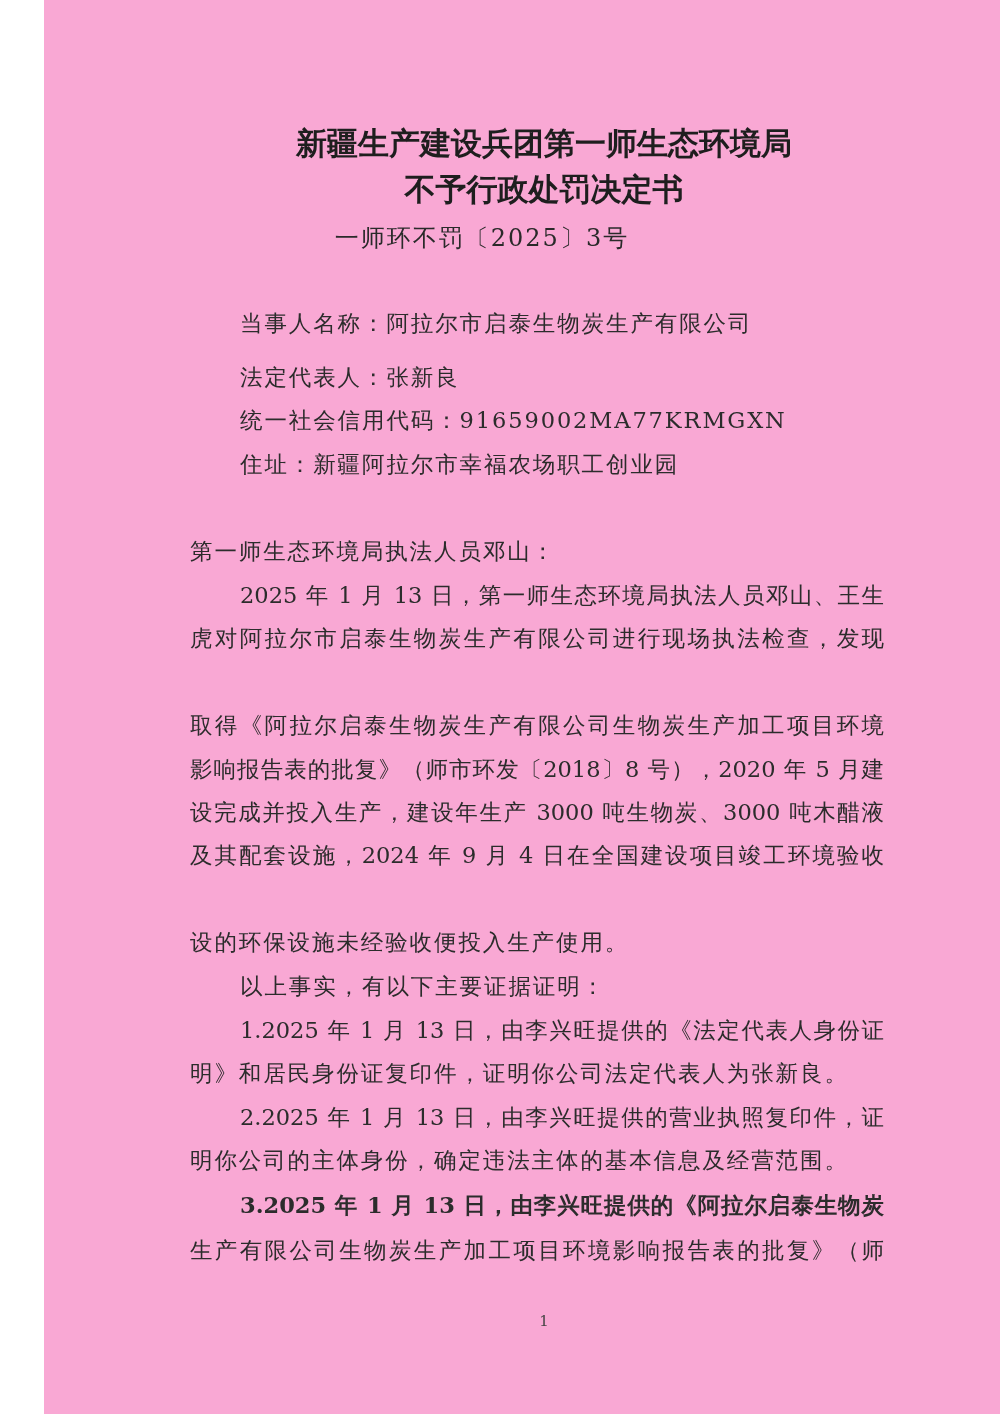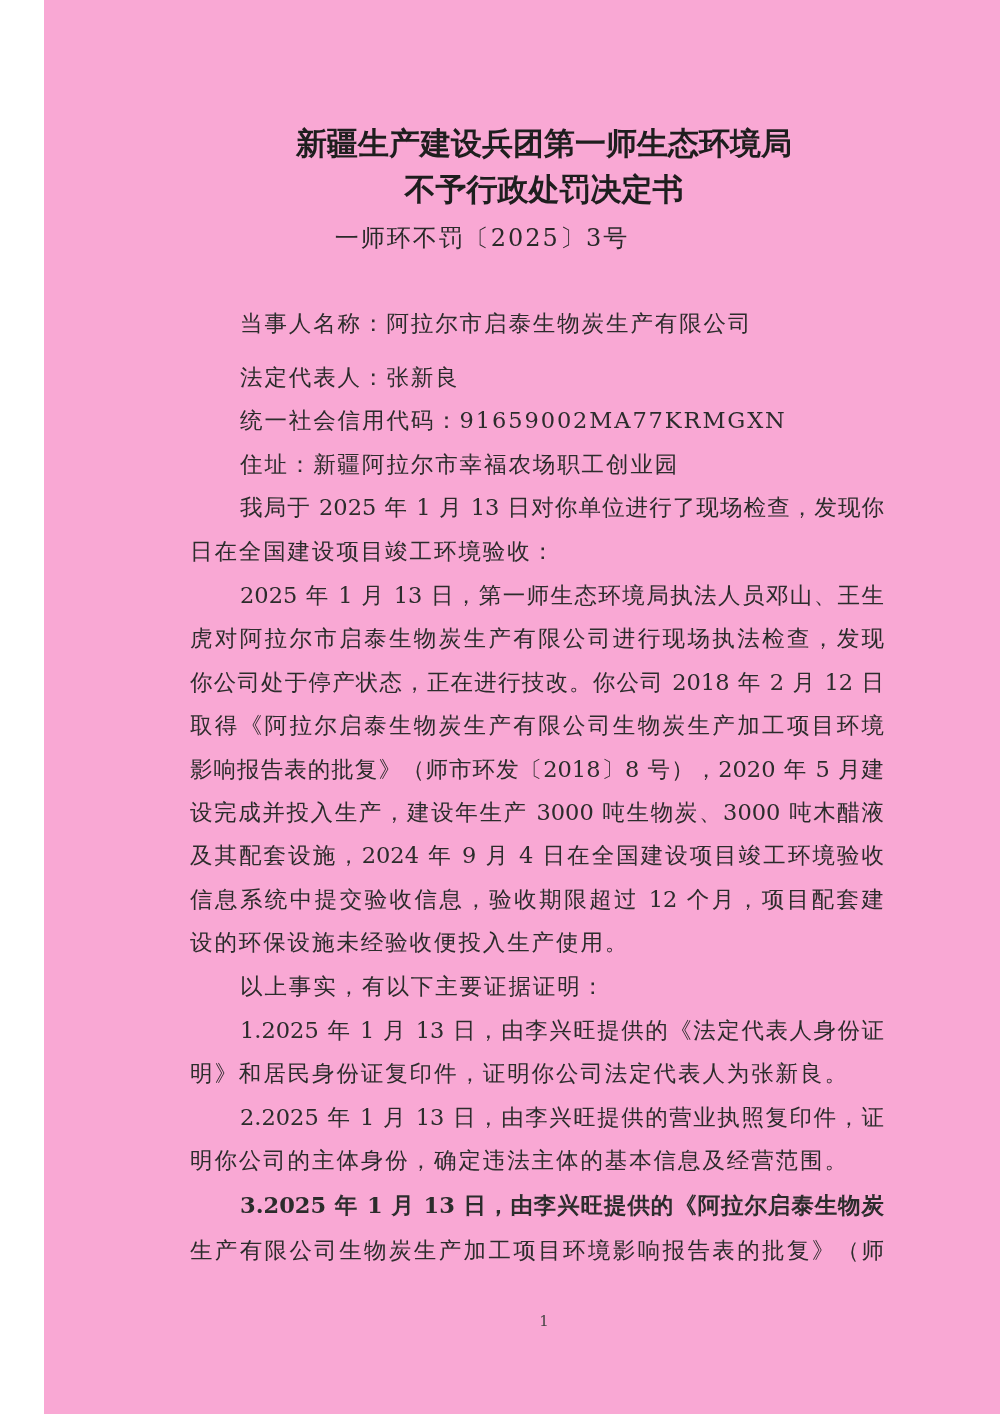--- a/index.html
+++ b/index.html
@@ -76,30 +76,27 @@
 
   <div class="title l1">新疆生产建设兵团第一师生态环境局</div>
   <div class="title l2">不予行政处罚决定书</div>
   <div class="docno">一师环不罚〔2025〕3号</div>
 
   <div class="line indent" style="top:308px;">当事人名称：阿拉尔市启泰生物炭生产有限公司</div>
   <div class="line indent" style="top:362px;">法定代表人：张新良</div>
   <div class="line indent" style="top:405px;">统一社会信用代码：91659002MA77KRMGXN</div>
   <div class="line indent" style="top:449px;">住址：新疆阿拉尔市幸福农场职工创业园</div>
 
-  <div class="line indent justify" style="top:492px;">我局于 2025 年 1 月 13 日对你单位进行了现场检查，发现你</div>
-  <div class="line" style="top:536px;">日在全国建设项目竣工环境验收：</div>
+  <div class="line" style="top:536px;">第一师生态环境局执法人员邓山：</div>
   <div class="line indent justify" style="top:580px;">2025 年 1 月 13 日，第一师生态环境局执法人员邓山、王生</div>
   <div class="line justify" style="top:623px;">虎对阿拉尔市启泰生物炭生产有限公司进行现场执法检查，发现</div>
-  <div class="line justify" style="top:667px;">你公司处于停产状态，正在进行技改。你公司 2018 年 2 月 12 日</div>
   <div class="line justify" style="top:710px;">取得《阿拉尔启泰生物炭生产有限公司生物炭生产加工项目环境</div>
   <div class="line justify" style="top:754px;">影响报告表的批复》（师市环发〔2018〕8 号），2020 年 5 月建</div>
   <div class="line justify" style="top:797px;">设完成并投入生产，建设年生产 3000 吨生物炭、3000 吨木醋液</div>
   <div class="line justify" style="top:840px;">及其配套设施，2024 年 9 月 4 日在全国建设项目竣工环境验收</div>
-  <div class="line justify" style="top:884px;">信息系统中提交验收信息，验收期限超过 12 个月，项目配套建</div>
   <div class="line indent" style="top:971px;">以上事实，有以下主要证据证明：</div>
   <div class="line" style="top:927px;">设的环保设施未经验收便投入生产使用。</div>
   <div class="line indent justify" style="top:1015px;">1.2025 年 1 月 13 日，由李兴旺提供的《法定代表人身份证</div>
   <div class="line" style="top:1058px;">明》和居民身份证复印件，证明你公司法定代表人为张新良。</div>
   <div class="line indent justify" style="top:1102px;">2.2025 年 1 月 13 日，由李兴旺提供的营业执照复印件，证</div>
   <div class="line" style="top:1145px;">明你公司的主体身份，确定违法主体的基本信息及经营范围。</div>
   <div class="line indent justify" style="top:1190px;font-weight:bold;">3.2025 年 1 月 13 日，由李兴旺提供的《阿拉尔启泰生物炭</div>
   <div class="line justify" style="top:1235px;">生产有限公司生物炭生产加工项目环境影响报告表的批复》（师</div>
 
   <div class="pageno">1</div>

